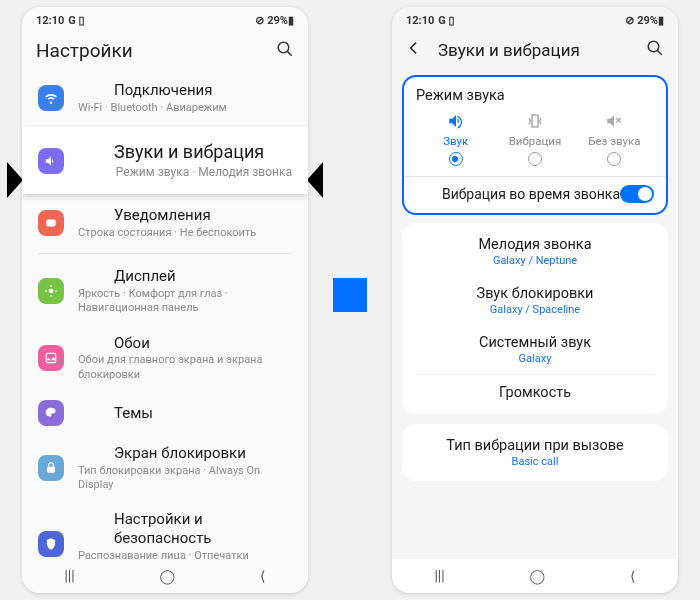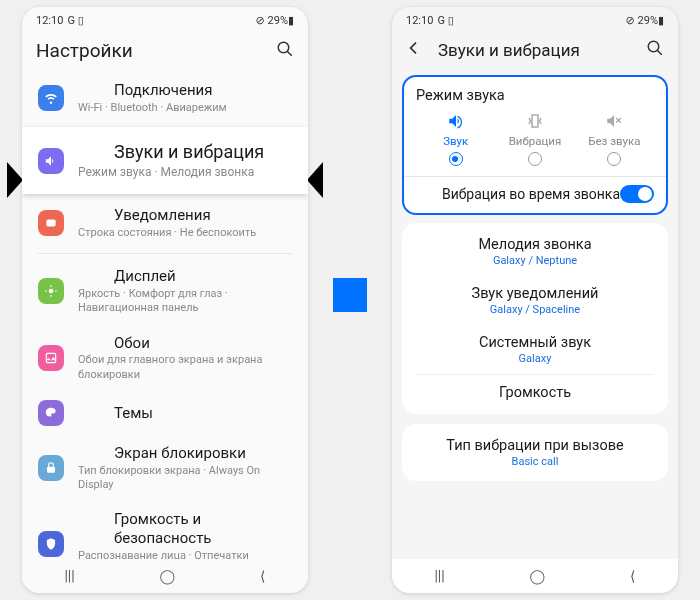--- a/index.html
+++ b/index.html
@@ -14,21 +14,21 @@
     width: 286px; height: 586px;
     background: #fafafa;
     border-radius: 18px;
     overflow: hidden;
     box-shadow: 0 1px 4px rgba(0,0,0,0.15);
   }
   .phone-left { left: 22px; top: 7px; }
   .phone-right { left: 392px; top: 7px; }
   .status-bar {
     height: 26px; display: flex; align-items: center; justify-content: space-between;
-    padding: 0 14px; font-size: 11px; color: #333; font-weight: 400;
+    padding: 0 14px; font-size: 11px; color: #333; font-weight: 700;
   }
   .status-left { display: flex; gap: 4px; align-items: center; }
   .status-right { display: flex; gap: 4px; align-items: flex-end; }
   .header {
     display: flex; align-items: center; padding: 6px 14px 10px;
   }
   .header-title { font-size: 19px; font-weight: 400; color: #202020; flex: 1; }
   .back-icon { width: 20px; margin-right: 12px; }
   .search-icon-wrap { width: 22px; text-align: right; }
   .list { padding: 0 0 0 0; }
@@ -47,21 +47,21 @@
   .divider { height: 1px; background: #e7e7e7; margin: 4px 16px; }
   .highlight-row {
     position: relative;
     background: #fff;
     box-shadow: 0 2px 6px rgba(0,0,0,0.18);
     z-index: 2;
     padding: 14px 16px;
     margin: 3px 0;
   }
   .highlight-row .item-title { font-size: 18px; }
-  .highlight-row .item-sub { font-size: 12px; }
+  .highlight-row .item-sub { font-size: 12px; text-align: right; }
   .hl-arrow {
     position: absolute; width: 0; height: 0;
     border-top: 18px solid transparent;
     border-bottom: 18px solid transparent;
   }
   .hl-arrow.left { left: 7px; top: 162px; border-left: 16px solid #000; }
   .hl-arrow.right { left: 307px; top: 162px; border-right: 16px solid #000; }
   .connector {
     position: absolute; left: 333px; top: 278px;
     width: 34px; height: 34px; background: #0072ff;
@@ -228,21 +228,21 @@
       </div>
     </div>
 
     <div class="item">
       <div class="item-icon" style="background:#4d67d8">
         <svg viewBox="0 0 24 24">
             <path d="M12 2l7 3v6c0 5-3 9-7 11-4-2-7-6-7-11V5l7-3z"></path>
           </svg>
       </div>
       <div class="item-text">
-        <div class="item-title">Громкость и безопасность</div>
+        <div class="item-title">Настройки и безопасность</div>
         <div class="item-sub">Распознавание лица · Отпечатки пальцев</div>
       </div>
     </div>
   </div>
   <div class="nav-bar">
     <span>|||</span>
     <span>◯</span>
     <span>⟨</span>
   </div>
 </div>
@@ -315,21 +315,21 @@
       <span class="toggle"></span>
     </div>
   </div>
 
   <div class="setting-list">
     <div class="setting-item">
       <div class="setting-title">Мелодия звонка</div>
       <div class="setting-sub">Galaxy / Neptune</div>
     </div>
     <div class="setting-item">
-      <div class="setting-title">Звук уведомлений</div>
+      <div class="setting-title">Звук блокировки</div>
       <div class="setting-sub">Galaxy / Spaceline</div>
     </div>
     <div class="setting-item">
       <div class="setting-title">Системный звук</div>
       <div class="setting-sub">Galaxy</div>
     </div>
     <div class="setting-div"></div>
     <div class="setting-item">
       <div class="setting-title">Громкость</div>
     </div>

